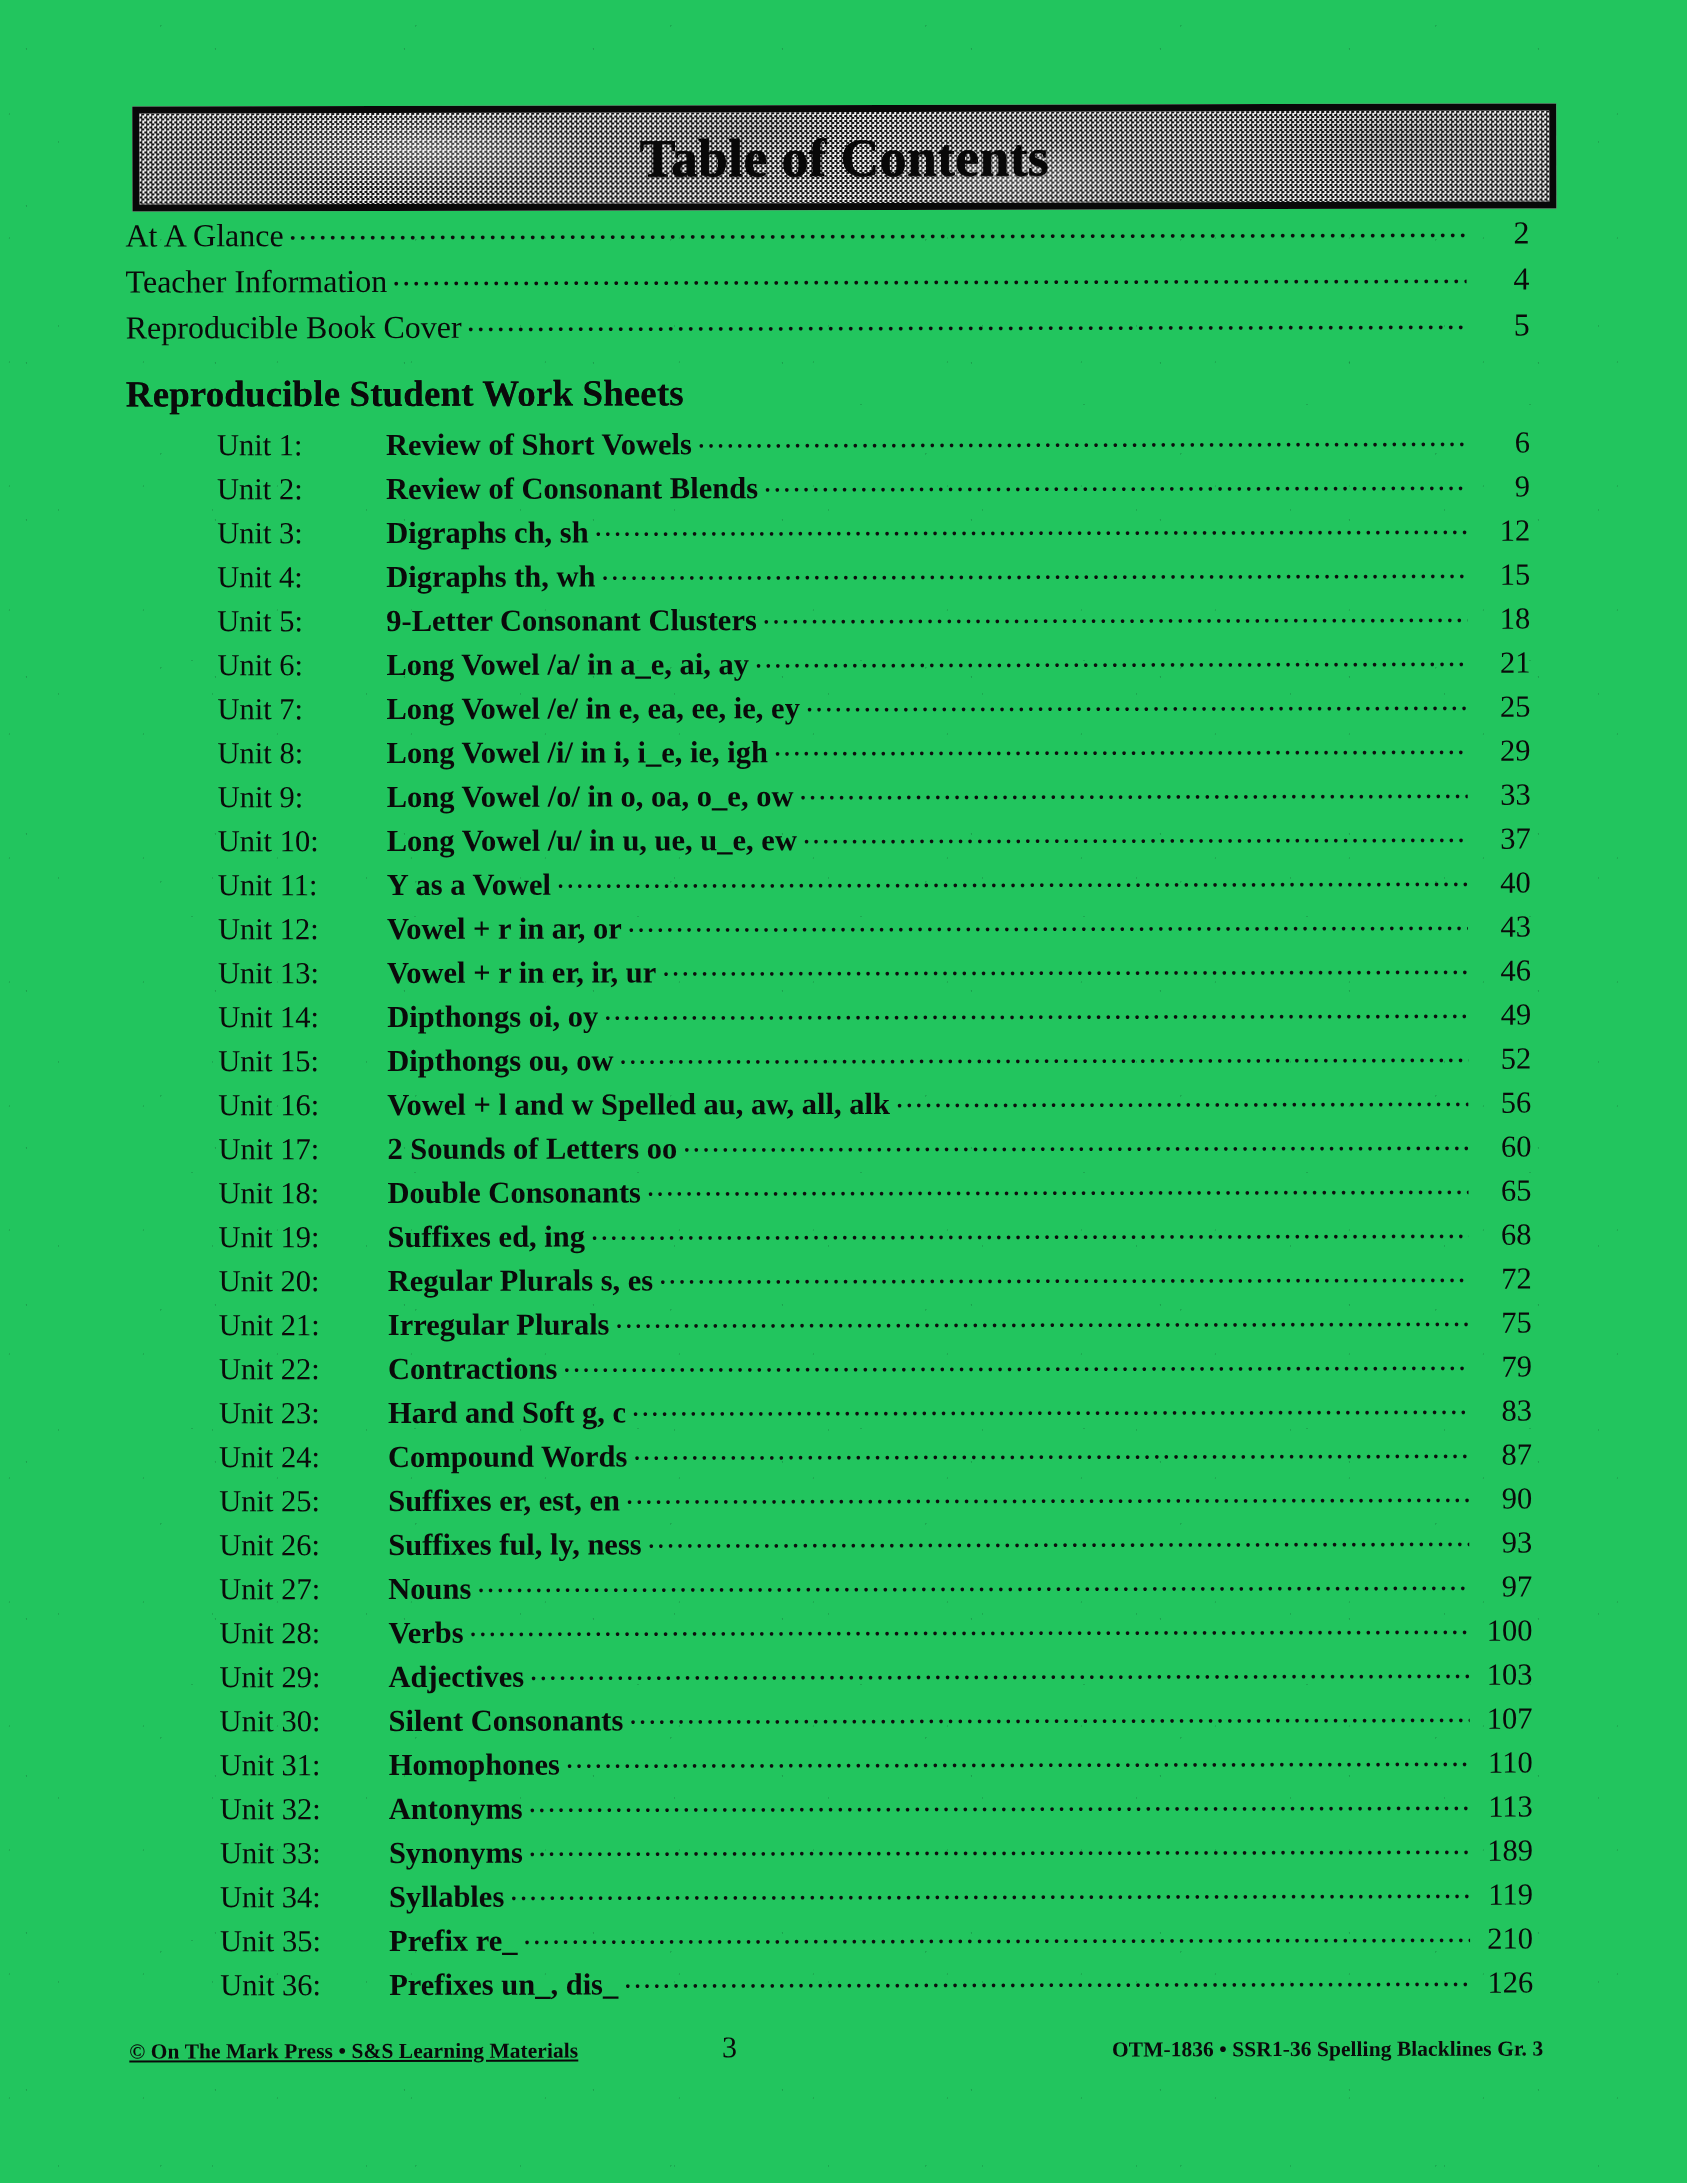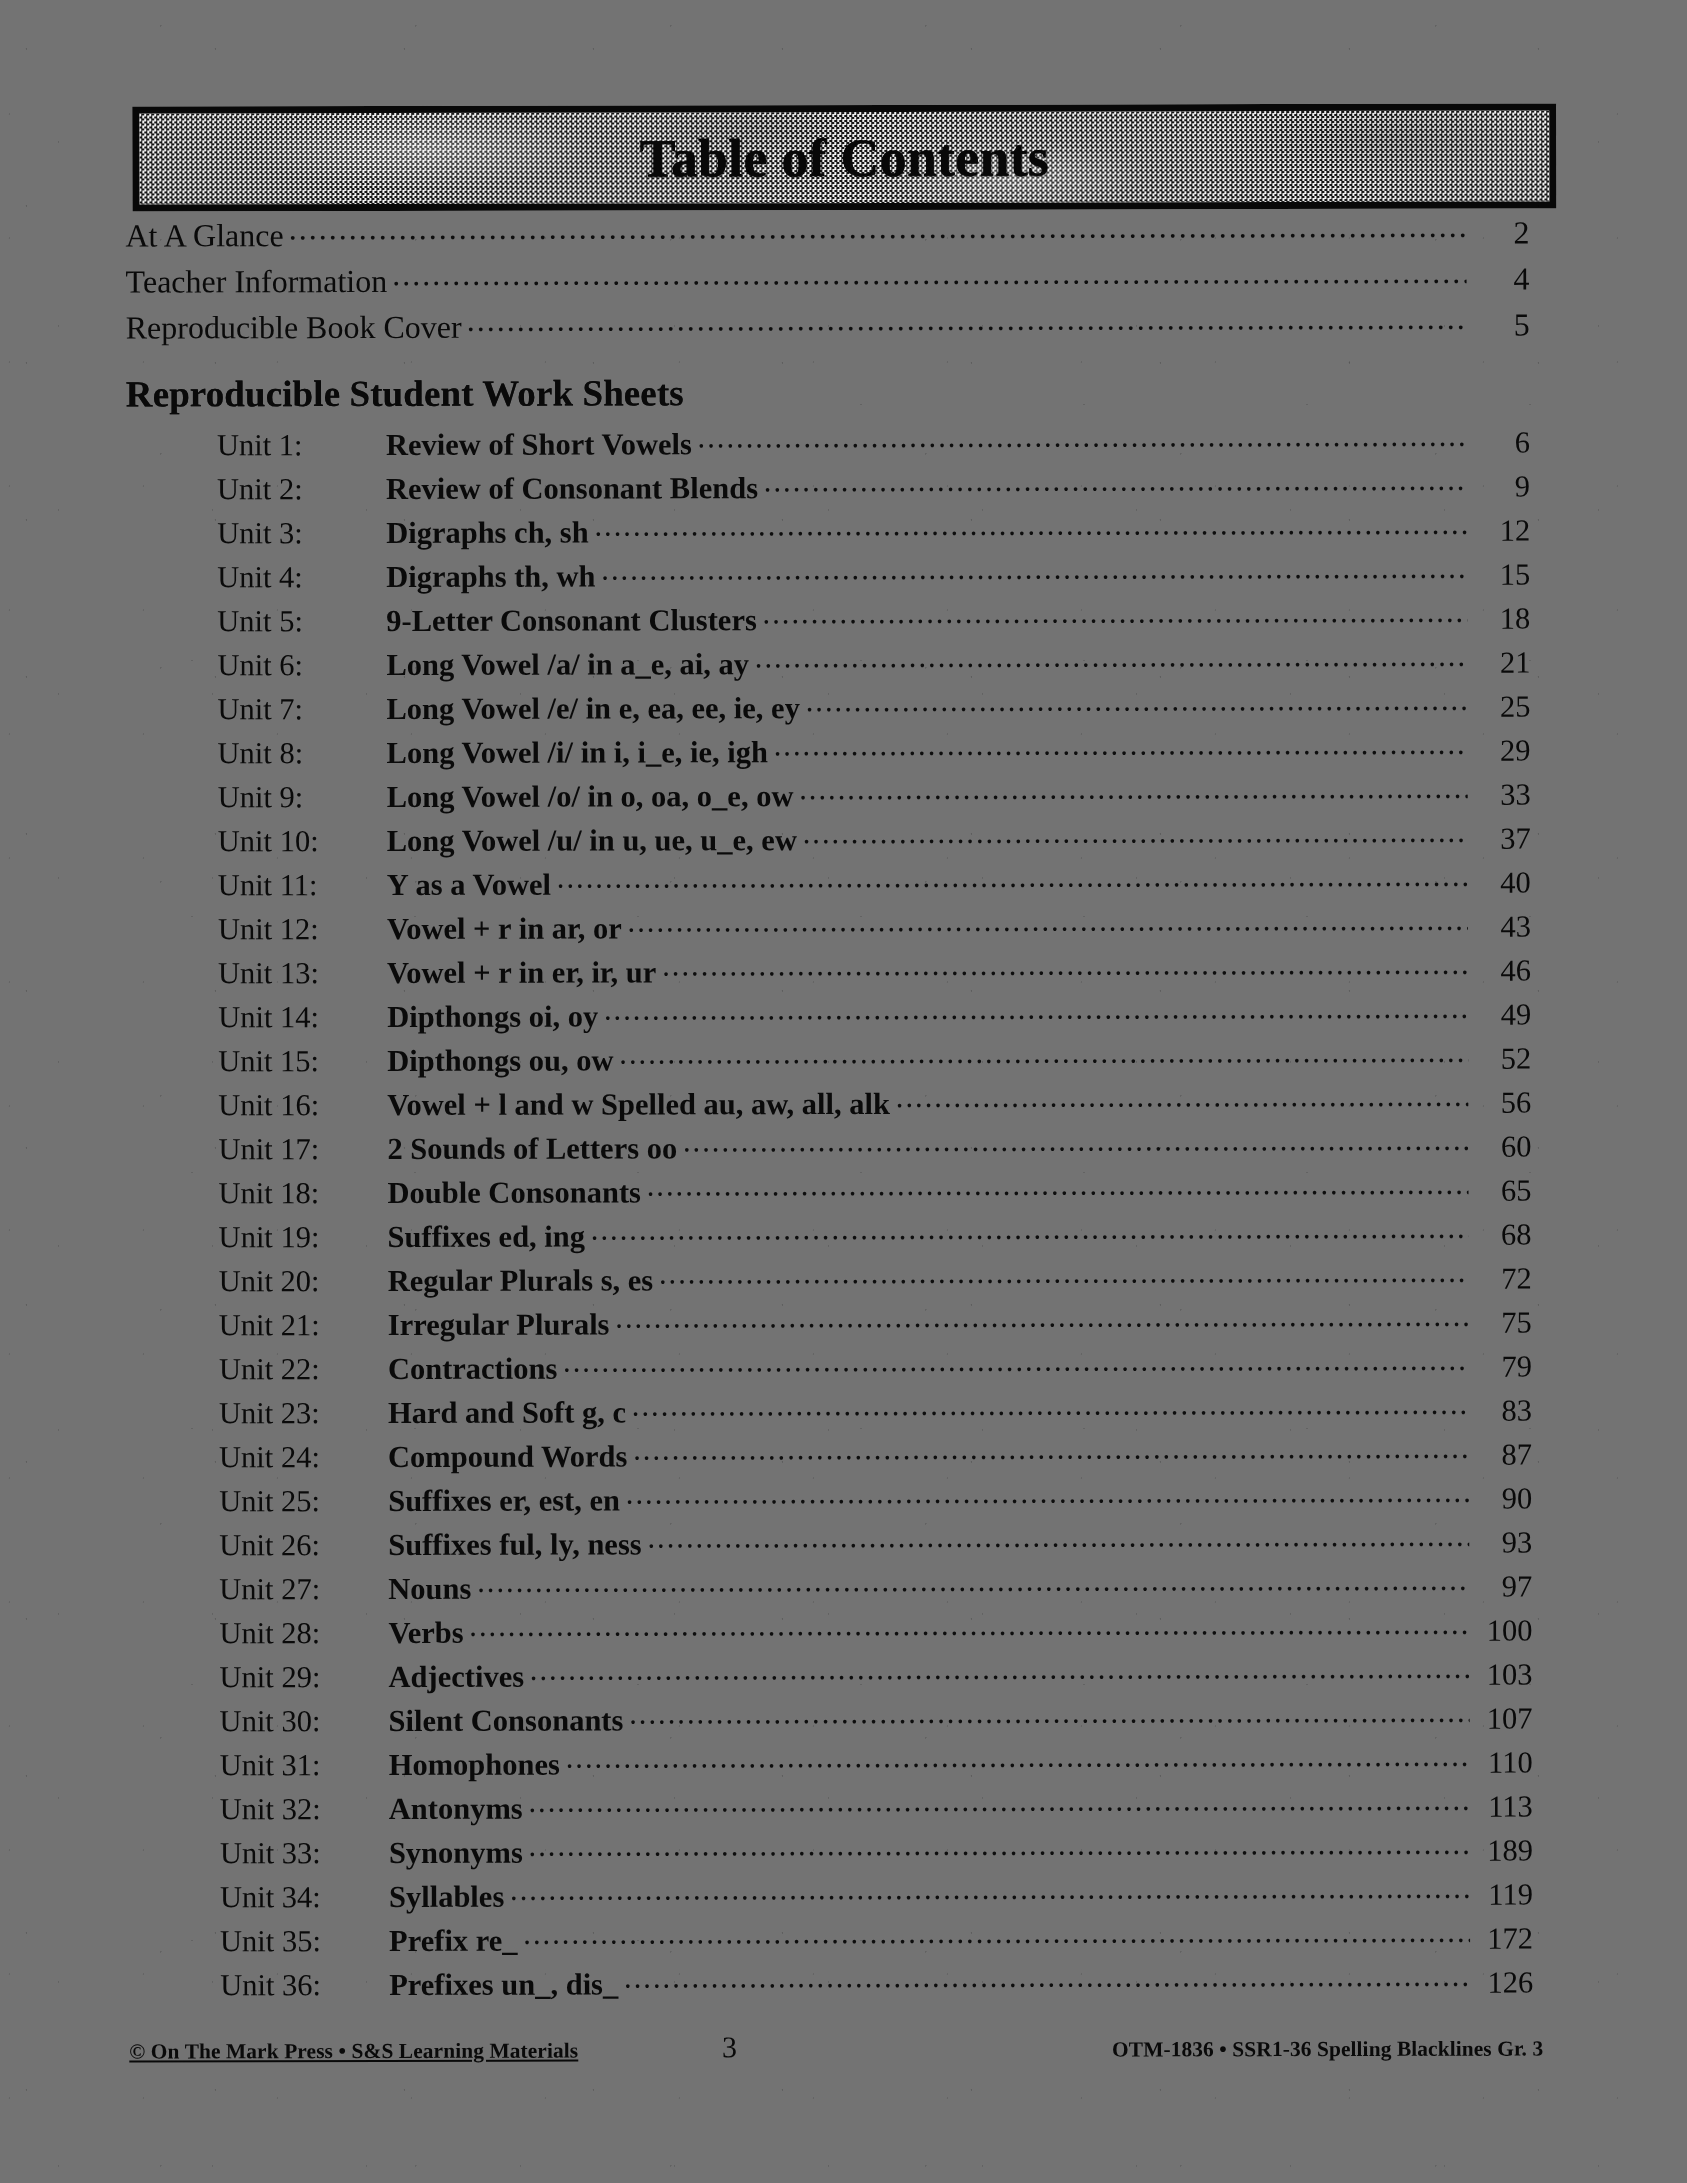--- a/index.html
+++ b/index.html
@@ -13,21 +13,21 @@
     position: relative;
     font-family: "Liberation Serif", "DejaVu Serif", serif;
     color: #0a0a0a;
     overflow: hidden;
   }
 
   
   #page {
     position: absolute;
     inset: 0;
-    background: #737373;
+    background: #22c55e;
   }
 
   
   #speckle {
     position: absolute;
     inset: 0;
     pointer-events: none;
     opacity: .35;
     background-image:
       radial-gradient(circle at 14% 31%, rgba(0,0,0,.5) 0 0.8px, transparent 1px),
@@ -423,21 +423,21 @@
           <div class="row">
             <span class="unit-no">Unit 34:</span>
             <span class="unit-title">Syllables</span>
             <span class="leader"></span>
             <span class="pg">119</span>
           </div>
           <div class="row">
             <span class="unit-no">Unit 35:</span>
             <span class="unit-title">Prefix re_</span>
             <span class="leader"></span>
-            <span class="pg">172</span>
+            <span class="pg">210</span>
           </div>
           <div class="row">
             <span class="unit-no">Unit 36:</span>
             <span class="unit-title">Prefixes un_, dis_</span>
             <span class="leader"></span>
             <span class="pg">126</span>
           </div>
         </div>
 
     </div>

